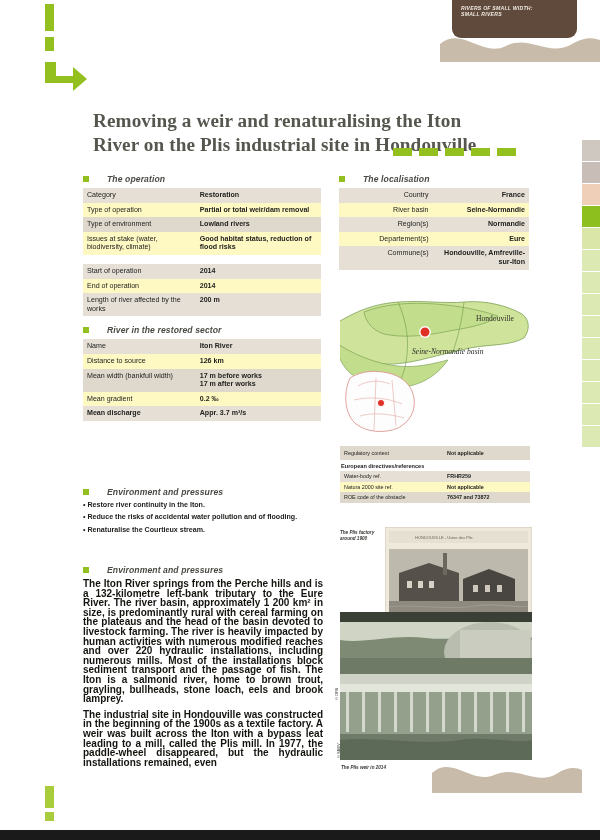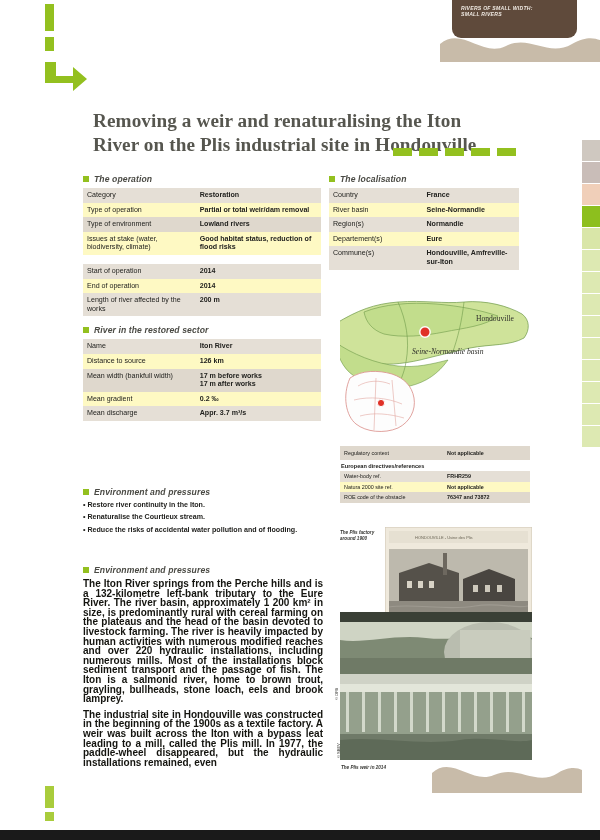--- a/index.html
+++ b/index.html
@@ -40,21 +40,21 @@
   .title{
     position:absolute;left:93px;top:62px;width:400px;
     font-family:"Liberation Serif", serif;
     font-size:19.2px;line-height:24.2px;font-weight:bold;
     color:#56564f;letter-spacing:.1px;margin-top:47px;
   }
   .dashes{position:absolute;left:393px;top:148px;display:flex;gap:7px;}
   .dashes i{display:block;width:19px;height:8px;background:#93c01f;}
 
   
-  .sect{display:flex;align-items:center;gap:5px;margin-bottom:4px;}
+  .sect{display:flex;align-items:center;gap:18px;margin-bottom:4px;}
   .sect .sq{width:6px;height:6px;background:#93c01f;flex:none;}
   .sect .lb{
     font-size:8.6px;font-weight:bold;font-style:italic;color:#4a4a44;
     letter-spacing:.1px;
   }
 
   
   table.t{border-collapse:collapse;width:100%;table-layout:fixed;}
   table.t td{
     font-size:7.1px;line-height:8.6px;color:#22221f;
@@ -64,21 +64,21 @@
   table.t td.v{font-weight:bold;}
   tr.a td{background:#e5dfd6;}
   tr.b td{background:#fef9c3;}
   tr.c td{background:#dfd8cd;}
 
   
   .colL{position:absolute;left:83px;top:174px;width:238px;}
   .gap{height:9px;}
 
   
-  .colR{position:absolute;left:329px;top:174px;width:190px;}
+  .colR{position:absolute;left:339px;top:174px;width:190px;text-align:right;}
 
   
   .mapbox{position:absolute;left:340px;top:282px;width:190px;height:158px;overflow:hidden;background:#fff;}
   .maplbl{position:absolute;font-family:"Liberation Serif",serif;font-size:7.6px;color:#2e2e2a;font-style:italic;}
   .maplbl.b{font-style:normal;}
 
   
   .regbox{position:absolute;left:340px;top:446px;width:190px;}
   table.t2{border-collapse:collapse;width:100%;table-layout:fixed;}
   table.t2 td{font-size:5.4px;line-height:6.6px;padding:2px 4px;color:#22221f;}
@@ -222,36 +222,36 @@
           </tr>
           <tr class="c">
             <td class="k" style="width: 44%;">Mean width (bankfull width)</td>
             <td class="v">17 m before works<br>17 m after works</td>
           </tr>
           <tr class="b">
             <td class="k" style="width: 44%;">Mean gradient</td>
             <td class="v">0.2 ‰</td>
           </tr>
           <tr class="a">
-            <td class="k" style="width: 44%;">Mean discharge</td>
+            <td class="k" style="width: 44%; font-weight: bold;">Mean discharge</td>
             <td class="v">Appr. 3.7 m³/s</td>
           </tr>
         </tbody>
       </table>
   </div>
 
   <div class="bullets">
     <div class="sect">
       <span class="sq"></span>
       <span class="lb">Environment and pressures</span>
     </div>
     <div id="bl-list">
         <p>• Restore river continuity in the Iton.</p>
+        <p>• Reduce the risks of accidental water pollution and of flooding.</p>
         <p>• Renaturalise the Courtieux stream.</p>
-        <p>• Reduce the risks of accidental water pollution and of flooding.</p>
       </div>
   </div>
 
   <div class="body">
     <div class="sect">
       <span class="sq"></span>
       <span class="lb">Environment and pressures</span>
     </div>
     <div id="bd-list">
         <p>The Iton River springs from the Perche hills and is a 132-kilometre left-bank tributary to the Eure River. The river basin, approximately 1 200 km² in size, is predominantly rural with cereal farming on the plateaus and the head of the basin devoted to livestock farming. The river is heavily impacted by human activities with numerous modified reaches and over 220 hydraulic installations, including numerous mills. Most of the installations block sediment transport and the passage of fish. The Iton is a salmonid river, home to brown trout, grayling, bullheads, stone loach, eels and brook lamprey.</p>

